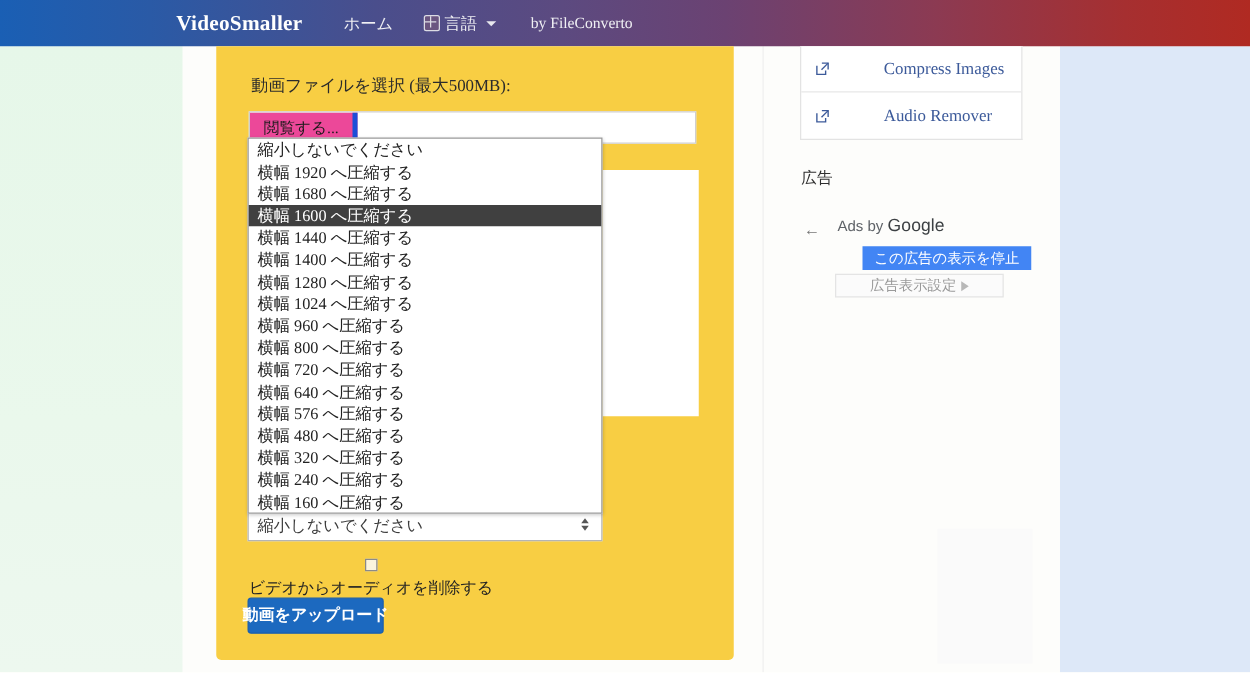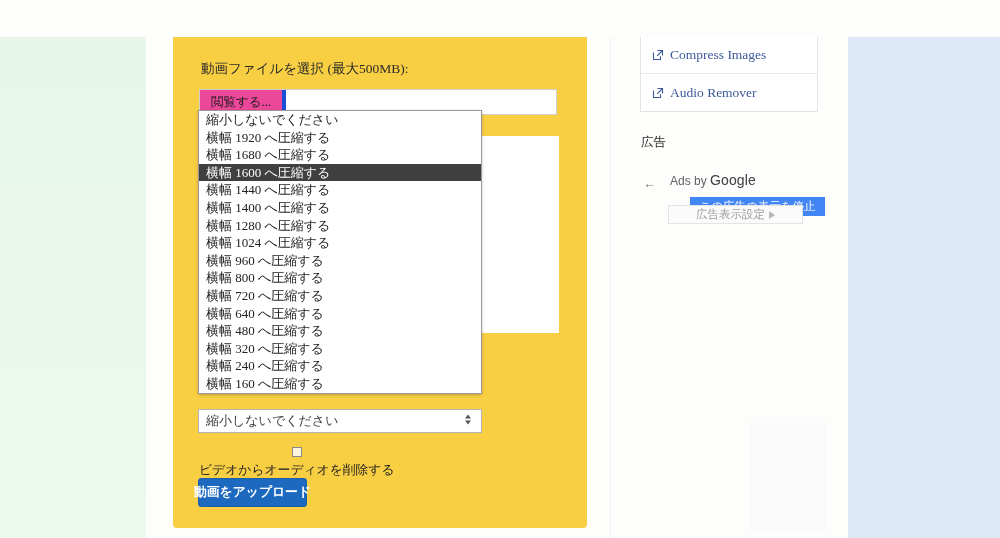--- a/index.html
+++ b/index.html
@@ -275,20 +275,21 @@
   .tool-item {
     height: 37px;
     display: flex;
     align-items: center;
     padding-left: 11px;
     font-size: 13.5px;
     color: #3c5a9a;
     border-bottom: 1px solid #e8e8e8;
     box-sizing: border-box;
     white-space: nowrap;
+    gap: 37px;
   }
   .tool-item:last-child { border-bottom: none; text-align: right; }
   .ext-icon {
     width: 12px; height: 12px;
     margin-right: 6px;
     flex: 0 0 auto;
     position: relative;
   }
   .ext-icon svg { display: block; }
 
@@ -332,21 +333,21 @@
     color: #ffffff;
     font-size: 11.5px;
     display: flex;
     align-items: center;
     justify-content: center;
     white-space: nowrap;
     margin-left: 22px;
   }
   #ad-settings-button {
     position: absolute;
-    left: 28px; top: 39px;
+    left: 28px; top: 53px;
     width: 135px; height: 19px;
     background: #fbfbfb;
     border: 1px solid #e4e4e4;
     box-sizing: border-box;
     color: #9a9a9a;
     font-size: 11.5px;
     display: flex;
     align-items: center;
     justify-content: center;
     gap: 4px;
@@ -371,20 +372,34 @@
 </head>
 <body>
 
 <div id="page">
 
   <div id="panel-left"></div>
   <div id="panel-right"></div>
   <div id="divider-mid"></div>
   <div id="faint-box"></div>
 
+  <div id="navbar">
+    <div id="brand">VideoSmaller</div>
+    <div class="nav-link" id="nav-home">
+      <span>ホーム</span>
+    </div>
+    <div class="nav-link" id="nav-language">
+      <span class="globe-icon"></span>
+      <span>言語</span>
+      <span class="caret-down"></span>
+    </div>
+    <div class="nav-link" id="nav-byline">
+      <span>by FileConverto</span>
+    </div>
+  </div>
 
   <div id="yellow-card"></div>
 
   <div id="file-label">動画ファイルを選択 (最大500MB):</div>
 
   <div id="file-input-row">
     <div id="browse-button">閲覧する...</div>
   </div>
 
   <div id="side-ad-box"></div>
@@ -403,20 +418,21 @@
       <div class="dd-option">横幅 1680 へ圧縮する</div>
       <div class="dd-option selected">横幅 1600 へ圧縮する</div>
       <div class="dd-option">横幅 1440 へ圧縮する</div>
       <div class="dd-option">横幅 1400 へ圧縮する</div>
       <div class="dd-option">横幅 1280 へ圧縮する</div>
       <div class="dd-option">横幅 1024 へ圧縮する</div>
       <div class="dd-option">横幅 960 へ圧縮する</div>
       <div class="dd-option">横幅 800 へ圧縮する</div>
       <div class="dd-option">横幅 720 へ圧縮する</div>
       <div class="dd-option">横幅 640 へ圧縮する</div>
+      <div class="dd-option">横幅 576 へ圧縮する</div>
       <div class="dd-option">横幅 480 へ圧縮する</div>
       <div class="dd-option">横幅 320 へ圧縮する</div>
       <div class="dd-option">横幅 240 へ圧縮する</div>
       <div class="dd-option">横幅 160 へ圧縮する</div>
     </div>
 
   <div id="audio-row">
     <div id="audio-checkbox"></div>
     <div id="audio-label">ビデオからオーディオを削除する</div>
   </div>

